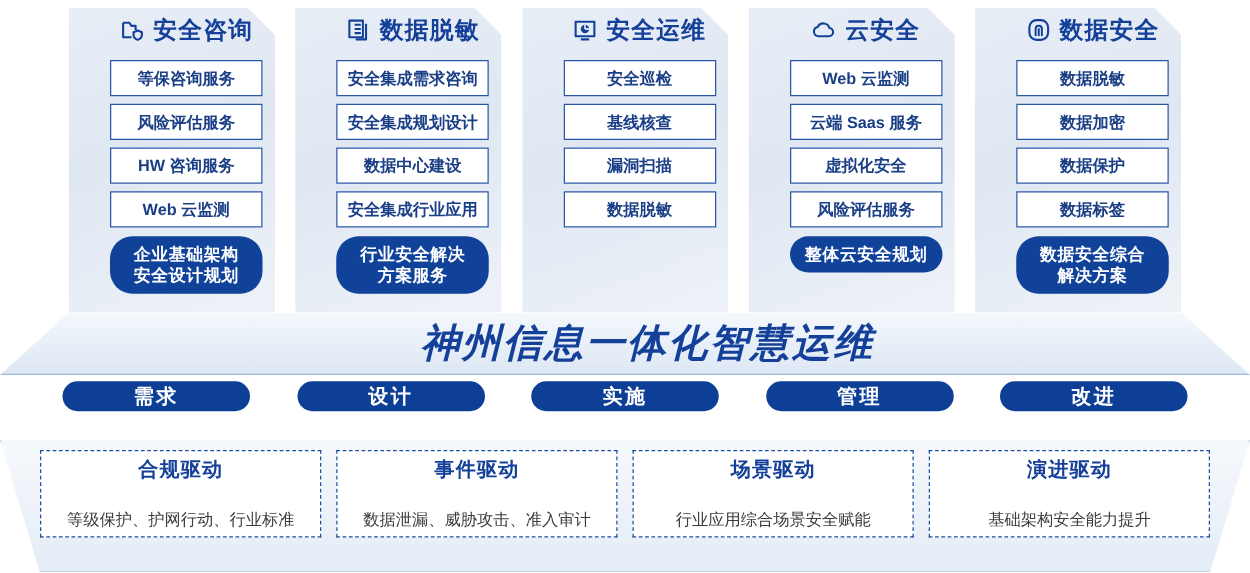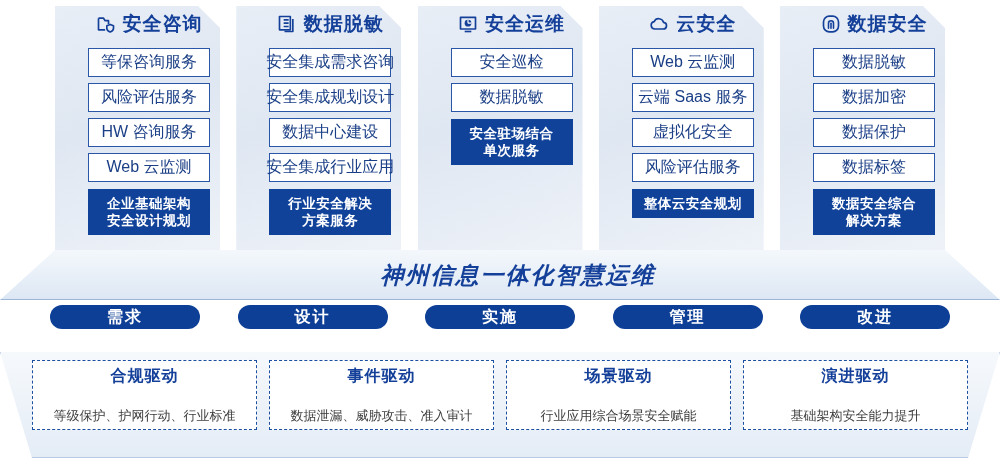--- a/index.html
+++ b/index.html
@@ -35,27 +35,27 @@
     font-size:19px;font-weight:bold;letter-spacing:1px;color:#14409a;
     white-space:nowrap;
   }
   .ic{width:20px;height:20px;display:block;flex:0 0 auto;}
   .ic svg{display:block;width:20px;height:20px;}
 
   .item{
     height:27px;margin:0 0 6px 0;
     background:#ffffff;border:1.3px solid #2a56a8;
     display:flex;align-items:center;justify-content:center;
-    font-size:16px;color:#1b3f86;white-space:nowrap;
+    font-size:13px;color:#1b3f86;white-space:nowrap;font-weight:bold;
   }
   .item.last{margin-bottom:7px;}
   .summary{
     background:#10429a;color:#ffffff;font-size:13.5px;font-weight:bold;
     line-height:17px;text-align:center;
-    padding:6px 2px;letter-spacing:0.5px;
+    padding:6px 2px;letter-spacing:0.5px;border-radius:18px;
   }
   .summary span{display:block;}
 
   
   .banner{
     position:absolute;left:0;top:250px;width:1000px;height:50px;
   }
   .banner-shape{
     position:absolute;inset:0;
     background:linear-gradient(180deg,#f4f8fc 0%,#dde7f4 100%);
@@ -64,21 +64,21 @@
   }
   .banner-edge{
     position:absolute;inset:0;
     clip-path:polygon(55px 0, 945px 0, 1000px 100%, 0 100%);
     background:
       linear-gradient(110deg, rgba(120,160,210,.55) 0 1.5px, transparent 1.5px);
     pointer-events:none;
   }
   .banner-text{
     position:absolute;inset:0;display:flex;align-items:center;justify-content:center;
-    font-size:23px;font-weight:bold;color:#14409a;letter-spacing:2px;
+    font-size:31px;font-weight:bold;color:#14409a;letter-spacing:2px;
     font-style:italic;
     margin-left:36px;
   }
 
   
   .pills{
     position:absolute;left:0;top:305px;width:1000px;height:42px;
     display:flex;justify-content:space-between;padding:0 50px;box-sizing:border-box;
   }
   .pill{
@@ -176,25 +176,23 @@
             <svg viewBox="0 0 24 24" fill="none" stroke="#14409a" stroke-width="2" stroke-linejoin="round">
               <rect x="3" y="4" width="18" height="14"></rect>
               <circle cx="12" cy="11" r="4" fill="#14409a" stroke="none"></circle>
               <path d="M12 11V7M12 11h4" stroke="#ffffff" stroke-width="1.4"></path>
               <path d="M8 21h8"></path>
             </svg>
           </span>
           <span class="col-title">安全运维</span>
         </div>
         <div class="item">安全巡检</div>
+        <div class="item">基线核查</div>
+        <div class="item">漏洞扫描</div>
         <div class="item last">数据脱敏</div>
-        <div class="summary">
-          <span>安全驻场结合</span>
-          <span>单次服务</span>
-        </div>
       </div>
     </div>
 
     <div class="col">
       <div class="col-bg"></div>
       <div class="col-inner">
         <div class="col-head">
           <span class="ic">
             <svg viewBox="0 0 24 24" fill="none" stroke="#14409a" stroke-width="2" stroke-linejoin="round">
               <path d="M7 18h10a4 4 0 0 0 .4-7.98A6 6 0 0 0 6.2 9.1 4.5 4.5 0 0 0 7 18z"></path>

